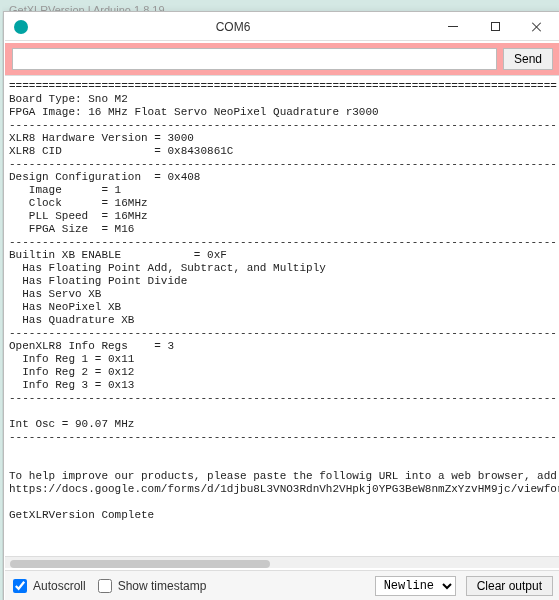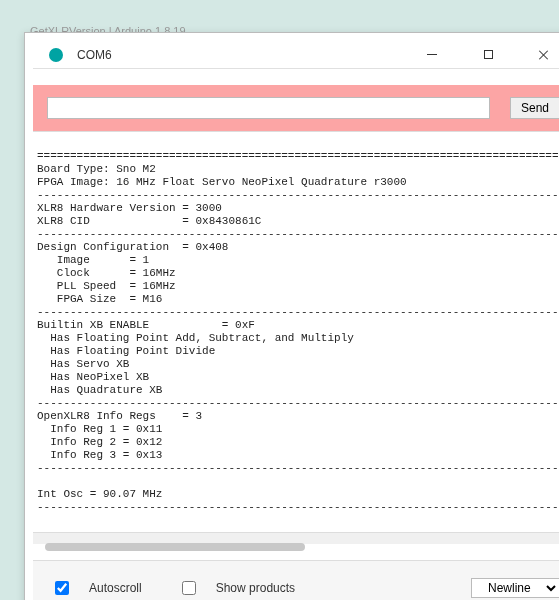--- a/index.html
+++ b/index.html
@@ -1,15 +1,15 @@
 <!DOCTYPE html>
 <html><head>
 <meta charset="utf-8">
 <style>
-* { box-sizing: border-box; margin: 8px; padding: 0; }
+* { box-sizing: border-box; margin: 1px; padding: 0; }
 body {
   font-family: "Segoe UI", Tahoma, sans-serif;
   font-size: 12px;
   background: #d4e8e4;
   width: 559px;
   height: 600px;
   overflow: hidden;
   position: relative;
 }
 .bg-tab {
@@ -41,20 +41,21 @@
 .titlebar .ico {
   width: 14px; height: 14px;
   background: #00a3a3;
   border-radius: 50%;
   margin-right: 6px;
 }
 .titlebar .title {
   flex: 1;
   font-size: 12px;
   color: #333;
+  text-align: center;
 }
 .win-btn {
   width: 40px;
   height: 26px;
   display: flex;
   align-items: center;
   justify-content: center;
   color: #333;
   font-size: 12px;
   cursor: default;
@@ -126,23 +127,24 @@
   display: flex;
   align-items: center;
   gap: 4px;
   font-size: 12px;
   color: #333;
 }
 .chk input { width: 14px; height: 14px; }
 .spacer { flex: 1; }
 select {
   border: 1px solid #bbb;
-  padding: 1px 12px;
-  font-size: 12px;
-  background: #fff;
+  padding: 1px 4px;
+  font-size: 12px;
+  background: #fff;
+  font-family: Liberation Mono, monospace;
 }
 </style>
 </head>
 <body>
 
 <div class="bg-tab">GetXLRVersion | Arduino 1.8.19</div>
 
 <div class="window">
 
   <div class="titlebar">
@@ -205,21 +207,22 @@
     <div class="hscroll-thumb"></div>
   </div>
 
   <div class="bottombar">
     <label class="chk">
       <input type="checkbox" id="cb-autoscroll" checked="" style="">
       <span>Autoscroll</span>
     </label>
     <label class="chk">
       <input type="checkbox" id="cb-timestamp" style="">
-      <span>Show products</span>
+      <span>Show timestamp</span>
     </label>
     <div class="spacer"></div>
     <select>
       <option>Newline</option>
     </select>
+    <button class="btn">Clear output</button>
   </div>
 
 </div>
 
 </body></html>

